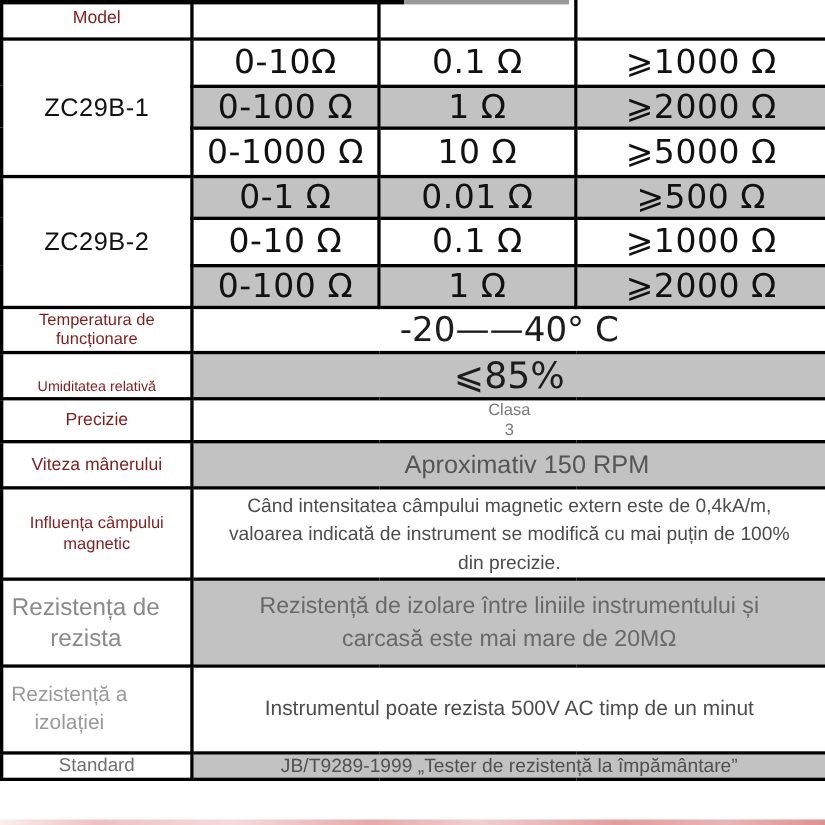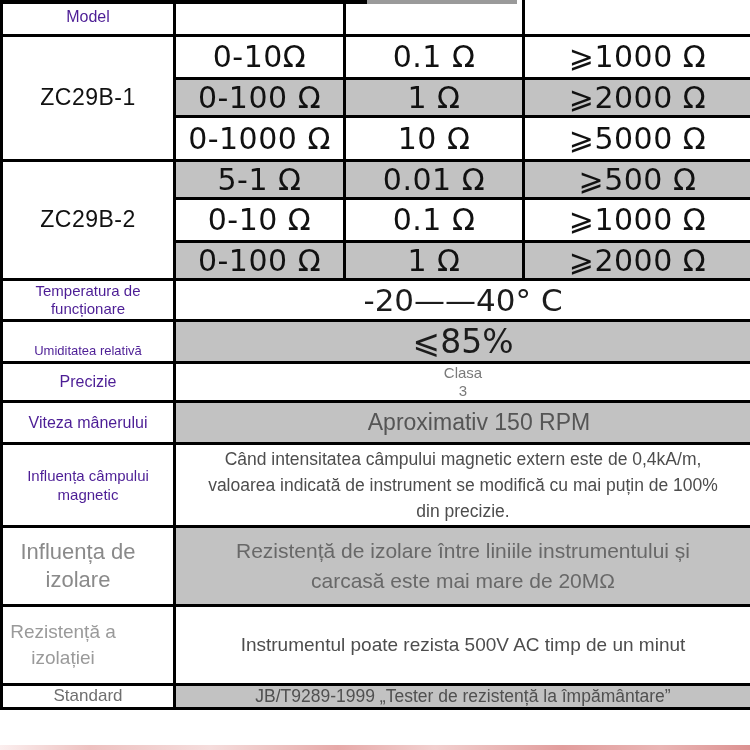--- a/index.html
+++ b/index.html
@@ -4,21 +4,21 @@
 <style>
   html,body{margin:0;padding:0;background:#fff;}
   .page{position:relative;width:750px;height:750px;background:#fff;overflow:hidden;
         font-family:"Liberation Sans","DejaVu Sans",sans-serif;color:#1a1a1a;}
   table.spec{border-collapse:collapse;table-layout:fixed;width:750px;}
   td{border:3px solid #000;padding:0;text-align:center;vertical-align:middle;overflow:hidden;background:#fff;}
   td.noTop{border-top:none;}
   td.thin{border-top-width:2px;}
   td.g{background:#c2c2c2;}
   
-  .lbl{color:#4c1d95;font-size:16px;line-height:19px;}
+  .lbl{color:#7f1d1d;font-size:16px;line-height:19px;}
   .lbl .w{margin:0 auto;}
   
   .model{font-size:23px;letter-spacing:0.5px;color:#111;font-weight:400;}
   
   .rv{font-size:30px;color:#111;font-family:"DejaVu Sans","Liberation Sans",sans-serif;letter-spacing:0.5px;white-space:nowrap;}
   
   .big{font-size:31px;color:#1c1c1c;font-family:"DejaVu Sans","Liberation Sans",sans-serif;}
   .huge{font-size:33px;color:#1c1c1c;font-family:"DejaVu Sans","Liberation Sans",sans-serif;}
   .clasa{color:#7a7a7a;font-size:15px;line-height:18px;}
   .rpm{color:#555;font-size:23px;padding-left:32px;}
@@ -73,21 +73,21 @@
       <td class="rv g thin">⩾2000 Ω</td>
     </tr>
     <tr style="height:44px">
       <td class="rv thin">0-1000 Ω</td>
       <td class="rv thin">10 Ω</td>
       <td class="rv thin">⩾5000 Ω</td>
     </tr>
 
     <tr style="height:36px">
       <td rowspan="3" class="model">ZC29B-2</td>
-      <td class="rv g">5-1 Ω</td>
+      <td class="rv g">0-1 Ω</td>
       <td class="rv g">0.01 Ω</td>
       <td class="rv g">⩾500 Ω</td>
     </tr>
     <tr style="height:43px">
       <td class="rv thin">0-10 Ω</td>
       <td class="rv thin">0.1 Ω</td>
       <td class="rv thin">⩾1000 Ω</td>
     </tr>
     <tr style="height:38px">
       <td class="rv g thin">0-100 Ω</td>
@@ -132,21 +132,21 @@
       <td class="lbl">
         <div class="w" style="width:160px;font-size:15px;line-height:19px">Influența câmpului magnetic</div>
       </td>
       <td colspan="3">
         <div class="para">Când intensitatea câmpului magnetic extern este de 0,4kA/m, valoarea indicată de instrument se modifică cu mai puțin de 100% din precizie.</div>
       </td>
     </tr>
 
     <tr style="height:79px">
       <td class="biglbl">
-        <div class="w" style="width:150px">Influența de izolare</div>
+        <div class="w" style="width:150px">Rezistența de rezista</div>
       </td>
       <td colspan="3" class="g">
         <div class="izoval">Rezistență de izolare între liniile instrumentului și carcasă este mai mare de 20MΩ</div>
       </td>
     </tr>
 
     <tr style="height:79px">
       <td class="medlbl">
         <div class="w" style="width:120px">Rezistență a izolației</div>
       </td>

